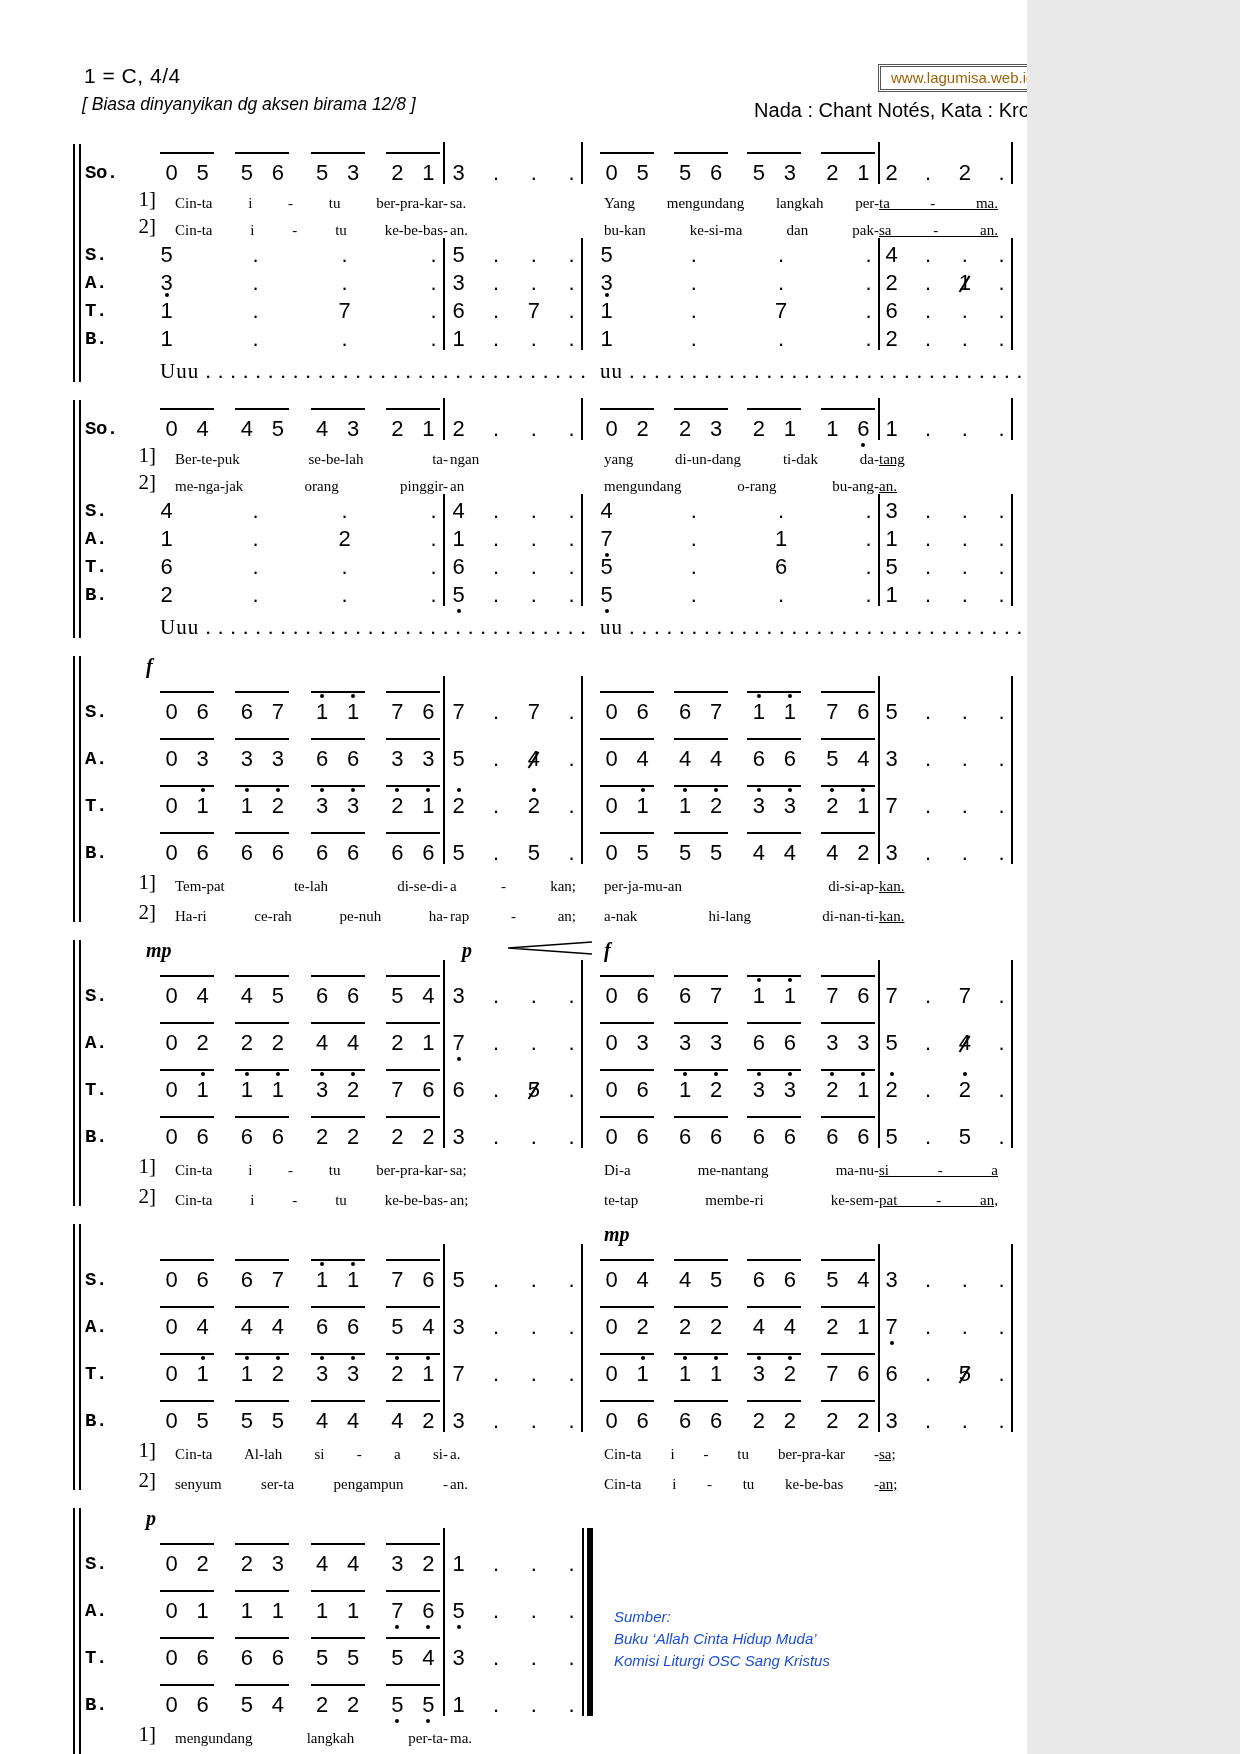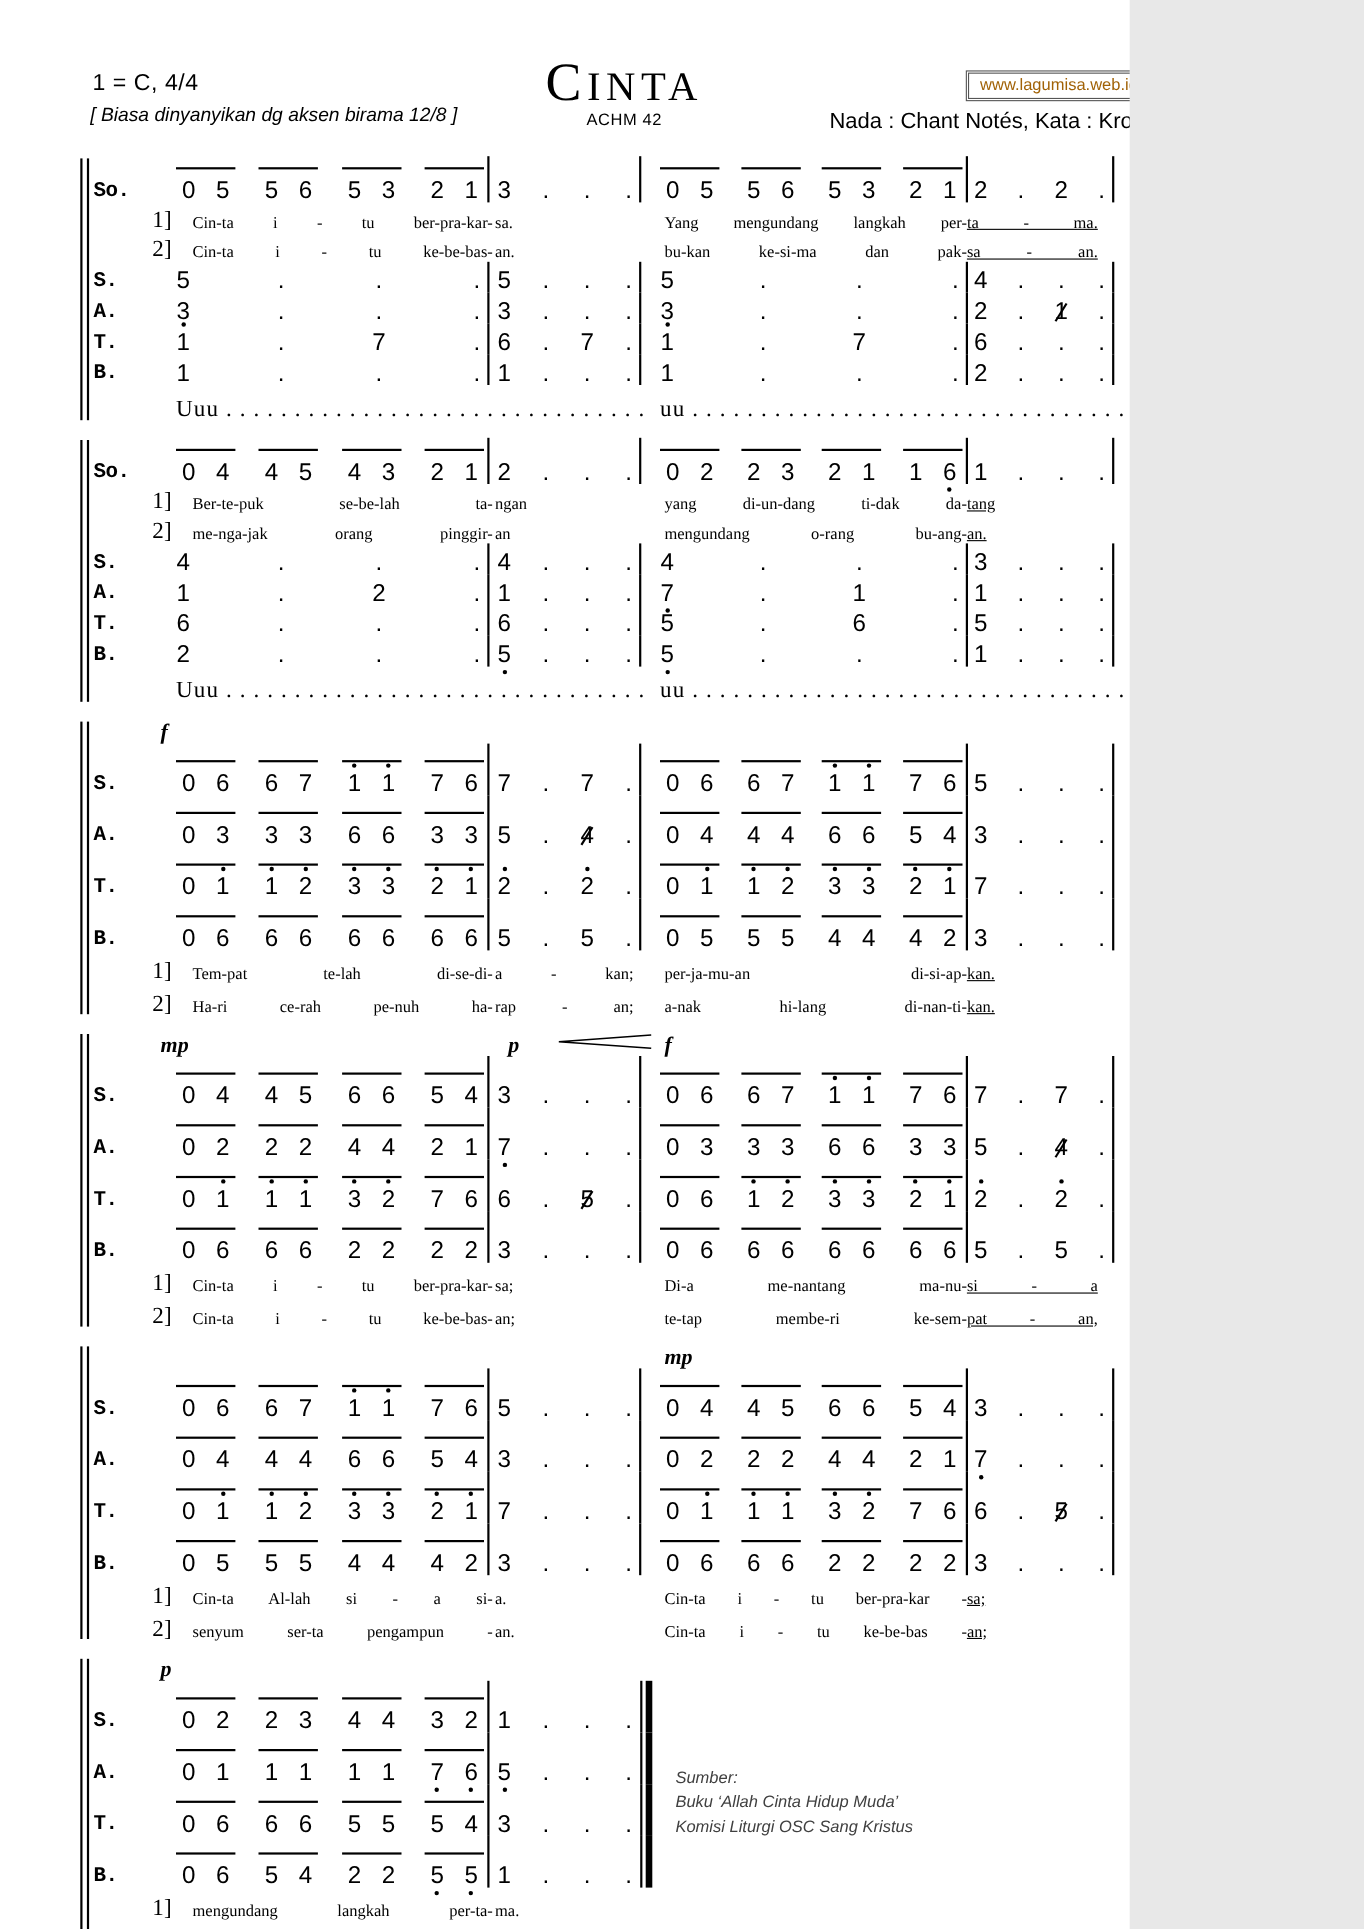--- a/index.html
+++ b/index.html
@@ -74,33 +74,29 @@
 
   .dyn{position:relative;height:22px;}
   .dm{position:absolute;bottom:0;font-family:"Liberation Serif",serif;
       font-style:italic;font-weight:700;font-size:20px;line-height:1;}
   .pos-m1{left:66px;}
   .pos-m2{left:382px;}
   .pos-m3{left:524px;}
   .pos-gap{left:426px;bottom:1px;}
 
   .source{position:absolute;left:534px;top:100px;font-style:italic;font-size:15px;
-          line-height:1.45;color:#404040;}
+          line-height:1.45;color:#1d4ed8;}
 </style>
 </head>
 <body>
 
 <div class="page">
   <div class="header">
     <div class="keysig">1 = C,  4/4</div>
     <div class="noteline">[ Biasa dinyanyikan dg aksen birama 12/8 ]</div>
-    <div class="titlewrap">
-      <div class="title">CINTA</div>
-      <div class="subtitle">ACHM 42</div>
-    </div>
     <div class="webbox">www.lagumisa.web.id</div>
     <div class="credits">Nada : Chant Notés, Kata : Krosier</div>
   </div>
 
   <div class="score">
       <div class="system s12">
         <div class="bracket"></div>
         <div class="row nr b">
           <span class="vlab">So.</span>
           <div class="m m1">

